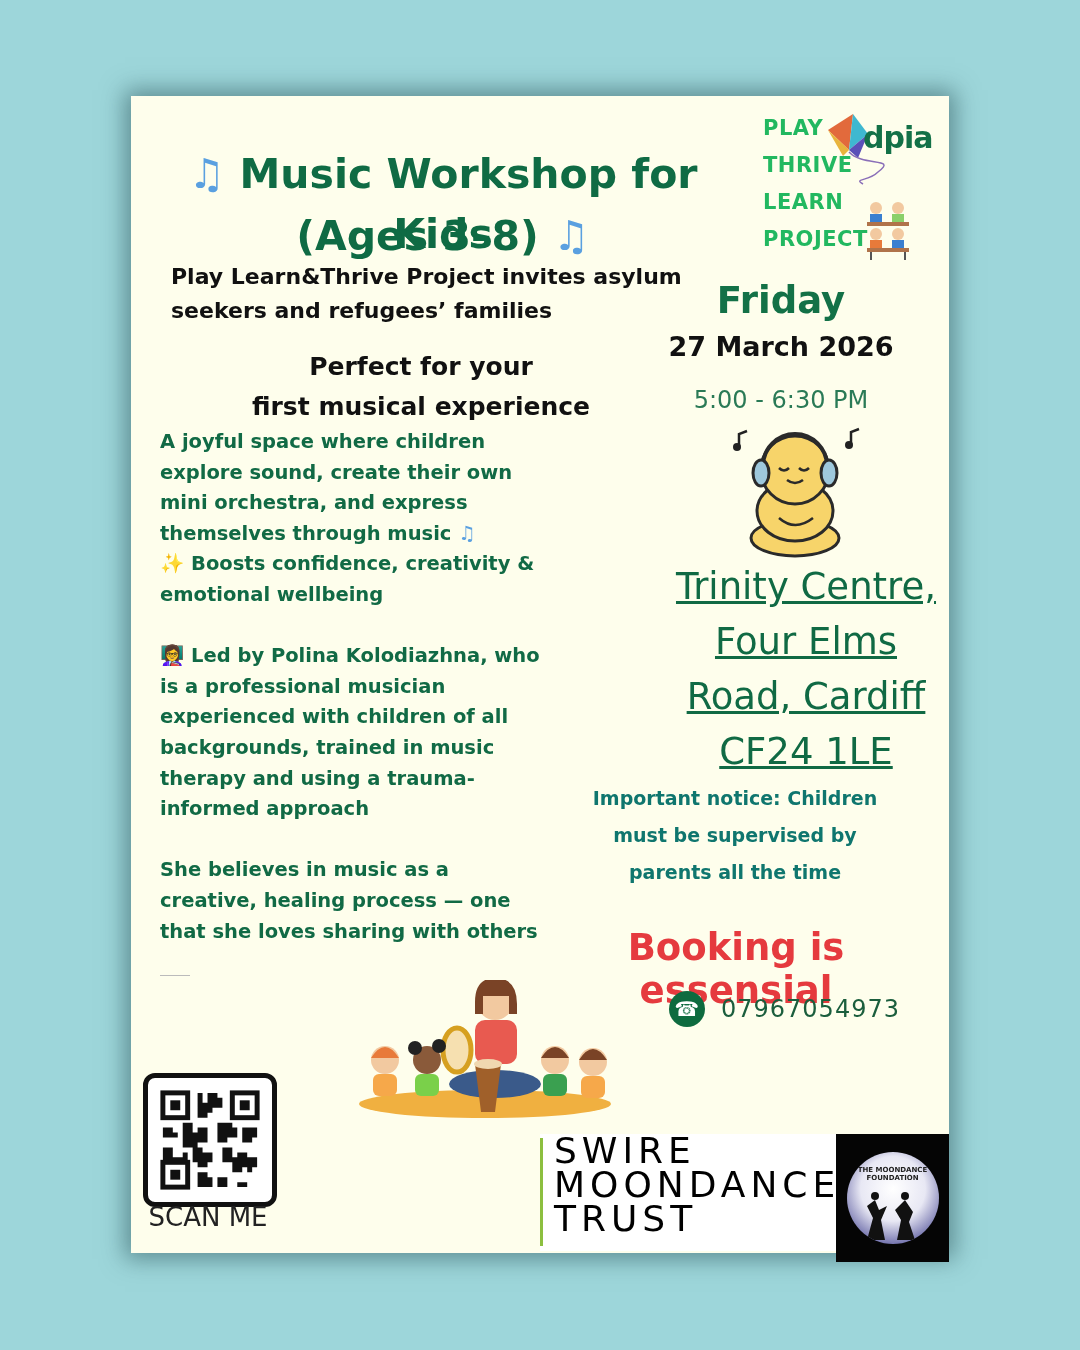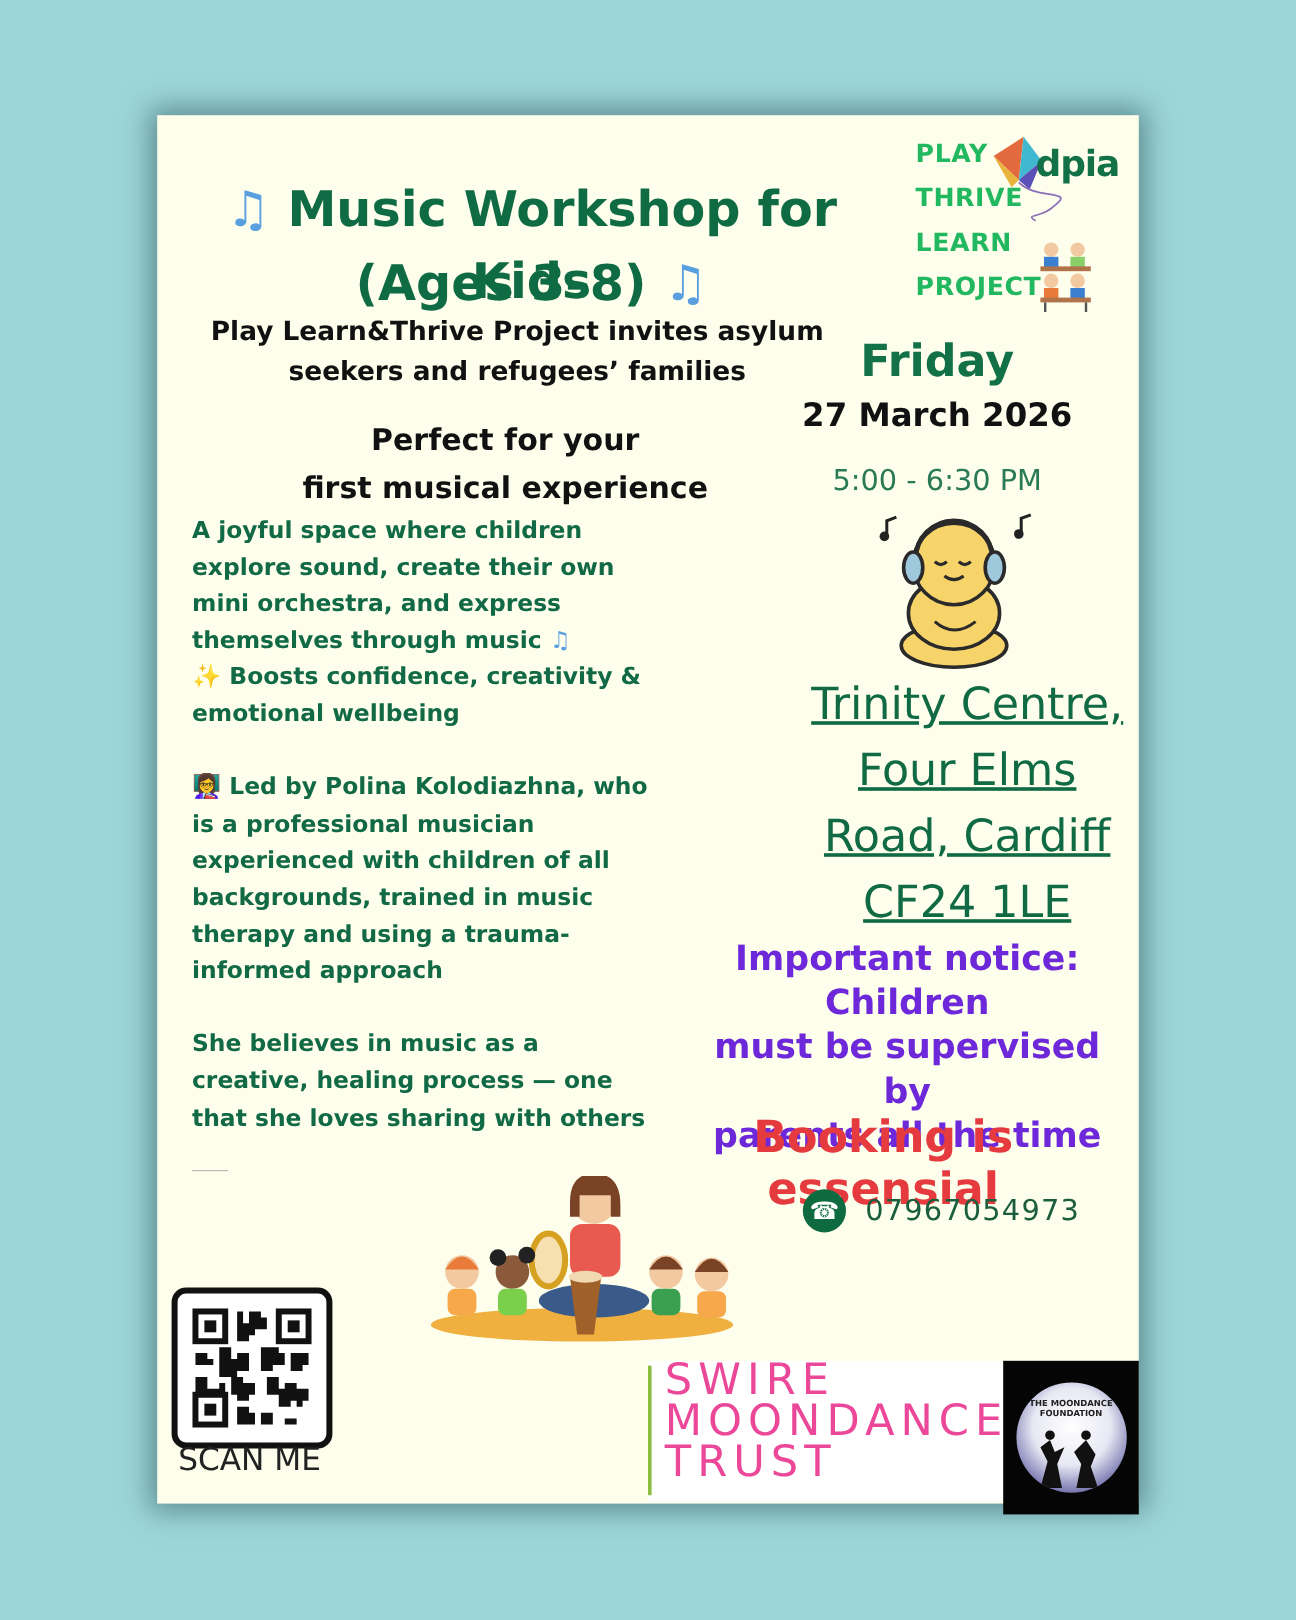--- a/index.html
+++ b/index.html
@@ -1,39 +1,39 @@
 <!DOCTYPE html>
 <html><head>
 <meta charset="utf-8">
 <style>
   html,body{margin:0;padding:0;}
   body{width:1080px;height:1350px;background:#9dd6da;position:relative;overflow:hidden;font-family:"DejaVu Sans",sans-serif;}
   .poster{position:absolute;left:131px;top:96px;width:818px;height:1157px;background:#fefeec;box-shadow:0 0 22px 6px rgba(40,80,85,0.55);}
   .abs{position:absolute;}
   .title{left:12px;width:600px;text-align:center;font-weight:bold;font-size:41px;line-height:60px;color:#0f6b44;}
   .note{color:#5aa0e0;}
-  .invite{left:40px;width:520px;text-align:center;font-weight:bold;font-size:22px;line-height:34px;color:#111;}
+  .invite{left:40px;width:520px;text-align:left;font-weight:bold;font-size:22px;line-height:34px;color:#111;}
   .perfect{left:80px;width:420px;text-align:center;font-weight:bold;font-size:25px;line-height:40px;color:#111;}
   .body-text{left:29px;width:390px;font-weight:bold;font-size:19.5px;line-height:30.6px;color:#116a45;}
   .body-text p{margin:0;}
   .friday{left:540px;width:220px;text-align:center;font-weight:bold;font-size:37px;color:#137147;}
   .date{left:500px;width:300px;text-align:center;font-weight:900;font-size:27px;color:#111;font-family:"DejaVu Sans",sans-serif;}
   .time{left:540px;width:220px;text-align:center;font-size:24px;color:#2a7a56;}
   .venue{left:520px;width:310px;text-align:center;font-size:37px;line-height:55px;color:#106a44;text-decoration:underline;}
-  .notice{left:440px;width:370px;text-align:center;font-weight:bold;font-size:29px;line-height:37px;color:#6d28d9;}
+  .notice{left:419px;width:370px;text-align:center;font-weight:bold;font-size:19px;line-height:37px;color:#0f766e;}
   .booking{left:400px;width:410px;text-align:center;font-weight:bold;font-size:37px;color:#e53a3e;}
   .phone{left:538px;top:895px;display:flex;align-items:center;gap:16px;}
   .phone-icon{width:36px;height:36px;border-radius:50%;background:#0e6b3f;display:flex;align-items:center;justify-content:center;color:#fff;font-size:20px;}
   .phone-num{font-size:24px;color:#1b5e3d;letter-spacing:1px;}
   .logo-text{font-family:"DejaVu Sans",sans-serif;font-weight:900;color:#22b860;font-size:21px;line-height:37px;letter-spacing:0.5px;}
   .dpia{font-weight:bold;font-size:30px;color:#137147;letter-spacing:-1px;}
   .qr-frame{left:12px;top:977px;width:124px;height:124px;border:5px solid #111;border-radius:12px;background:#fff;}
   .scan{left:0;top:1106px;width:154px;text-align:center;font-size:26px;color:#222;}
   .sponsor{left:409px;top:1038px;width:409px;height:117px;background:#fff;}
-  .swire{position:absolute;left:14px;top:0;font-size:36px;line-height:34px;color:#ec4899;letter-spacing:5px;}
+  .swire{position:absolute;left:14px;top:0;font-size:36px;line-height:34px;color:#000000;letter-spacing:5px;}
   .swire-bar{position:absolute;left:0;top:4px;width:3px;height:108px;background:#8cbf3f;}
   .moondance{position:absolute;right:0;top:0;width:113px;height:128px;background:#050505;display:flex;align-items:center;justify-content:center;}
   .moon-circle{width:92px;height:92px;border-radius:50%;background:radial-gradient(circle at 50% 40%,#fff 0%,#e8e8f4 45%,#6a6aa8 80%,#2a2a60 100%);position:relative;overflow:hidden;}
   .moon-text{position:absolute;top:14px;width:100%;text-align:center;font-size:7px;font-weight:bold;color:#222;line-height:8px;}
 </style>
 </head>
 <body>
 
 <div class="poster">
 

